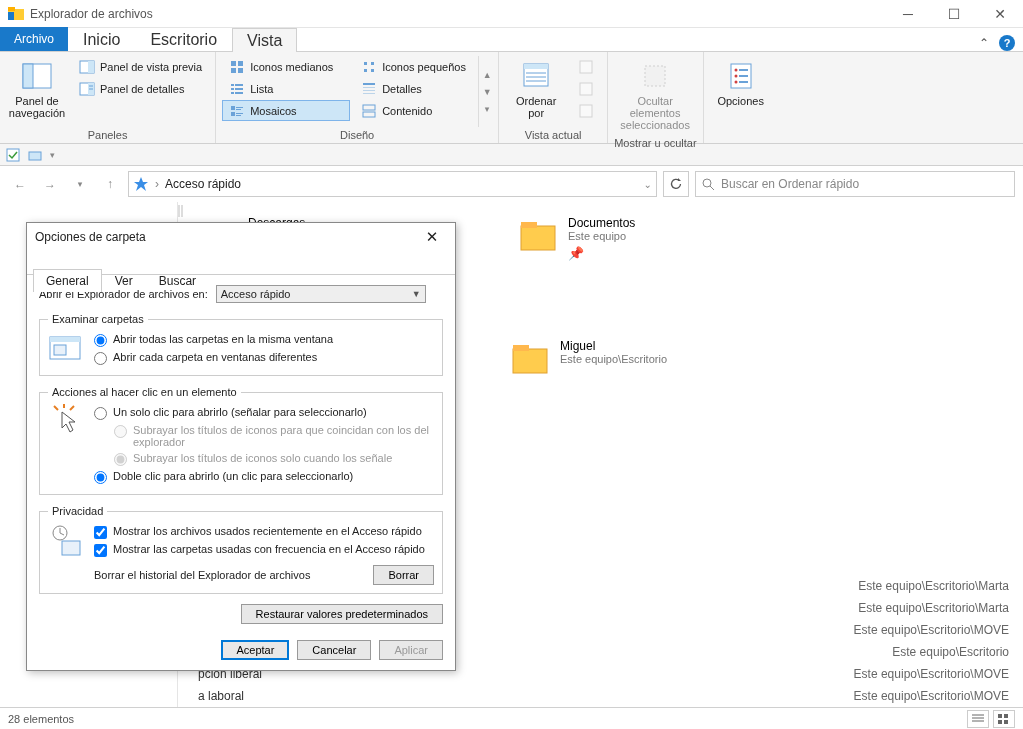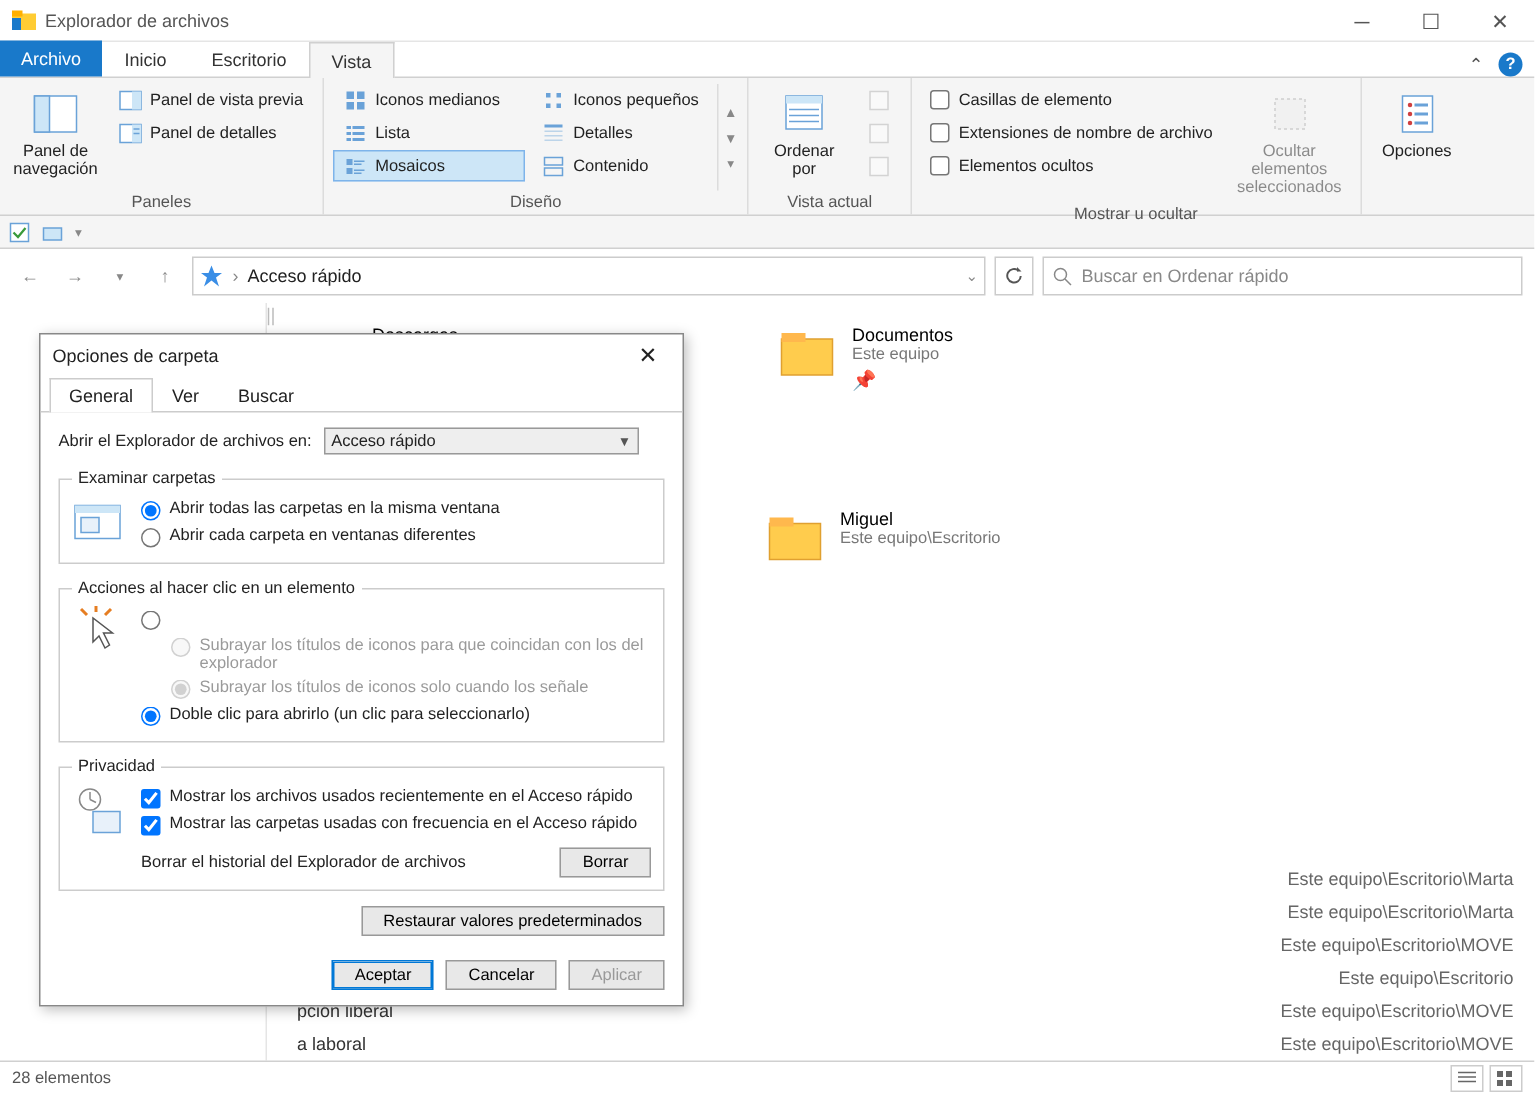--- a/index.html
+++ b/index.html
@@ -8,21 +8,21 @@
 
 .titlebar { height: 28px; display: flex; align-items: center; background: #fff; border-bottom: 1px solid #e5e5e5; }
 .titlebar .app-icon { width: 16px; height: 16px; margin: 0 6px 0 8px; display: flex; }
 .titlebar .title { flex: 1; color: #555; font-size: 12px; }
 .titlebar .winbtns { display: flex; }
 .titlebar .winbtn { width: 46px; height: 28px; display: flex; align-items: center; justify-content: center; color: #555; font-size: 14px; }
 
 
 .tabrow { height: 24px; display: flex; align-items: flex-end; background: #fff; border-bottom: 1px solid #d0d0d0; position: relative; }
 .tabrow .filetab { background: #1979ca; color: #fff; padding: 4px 14px; font-size: 12px; height: 24px; display: flex; align-items: center; }
-.tabrow .tab { padding: 4px 14px; font-size: 12px; color: #333; height: 24px; display: flex; align-items: center; border: 1px solid transparent; border-bottom: none; }
+.tabrow .tab { padding: 4px 14px; font-size: 16px; color: #333; height: 24px; display: flex; align-items: center; border: 1px solid transparent; border-bottom: none; }
 .tabrow .tab.active { border-color: #d0d0d0; background: #f5f5f5; position: relative; top: 1px; }
 .tabrow .right { margin-left: auto; display: flex; align-items: center; gap: 10px; padding-right: 8px; }
 .help-icon { width:16px; height:16px; border-radius:50%; background:#1979ca; color:#fff; display:flex; align-items:center; justify-content:center; font-size:11px; font-weight:bold; }
 
 
 .ribbon { background: #f5f5f5; border-bottom: 1px solid #d0d0d0; display: flex; height: 92px; }
 .rgroup { border-right: 1px solid #dcdcdc; padding: 4px 6px 2px 6px; display: flex; flex-direction: column; }
 .rgroup .body { flex: 1; display: flex; gap: 4px; }
 .rgroup .label { text-align: center; font-size: 11px; color: #555; padding-top: 2px; }
 .rbtn-big { width: 62px; display: flex; flex-direction: column; align-items: center; justify-content: flex-start; padding: 4px 2px; }
@@ -64,21 +64,21 @@
 
 .statusbar { position: absolute; left:0; bottom:0; right:0; height: 22px; border-top: 1px solid #d0d0d0; display:flex; align-items:center; padding: 0 8px; font-size: 11px; color:#555; background:#fff; }
 .statusbar .viewbtns { margin-left:auto; display:flex; gap:4px; }
 .viewbtn { width:22px; height:18px; border:1px solid #ccc; display:flex; align-items:center; justify-content:center; }
 
 
 .dialog { position: absolute; left: 26px; top: 222px; width: 430px; background: #fff; border: 1px solid #888; box-shadow: 2px 2px 8px rgba(0,0,0,.25); }
 .dialog .dtitle { height: 28px; display:flex; align-items:center; padding: 0 8px; font-size: 12px; }
 .dialog .dclose { margin-left:auto; width: 30px; height: 22px; display:flex; align-items:center; justify-content:center; font-size:15px; }
 .dialog .dtabs { display:flex; border-bottom: 1px solid #ccc; padding: 0 6px; }
-.dialog .dtab { padding: 4px 12px; font-size: 12px; border: 1px solid transparent; border-bottom:none; position:relative; top:1px; }
+.dialog .dtab { padding: 4px 12px; font-size: 12px; border: 1px solid transparent; border-bottom:none; position:relative; top:18px; }
 .dialog .dtab.active { border-color:#ccc; background:#fff; }
 .dialog .dbody { padding: 10px 12px 8px 12px; font-size: 11px; }
 .drow { display:flex; align-items:center; gap: 8px; margin-bottom: 10px; }
 .dsel { border:1px solid #999; background:#eee; padding: 2px 4px; width: 210px; display:flex; align-items:center; justify-content:space-between; }
 fieldset { border: 1px solid #ccc; padding: 6px 8px 8px 8px; margin-bottom: 10px; }
 fieldset legend { font-size: 11px; padding: 0 4px; }
 .radio-row, .check-row { display:flex; align-items:flex-start; gap: 6px; padding: 2px 0; }
 .radio-row input, .check-row input { margin-top: 1px; }
 .sub-radio { margin-left: 20px; color: #9a9a9a; }
 .fico-sm { width: 36px; height: 36px; flex-shrink:0; margin-right: 6px; }
@@ -281,34 +281,20 @@
               </svg>
             </span>
           </div>
       </div>
     </div>
     <div class="label">Vista actual</div>
   </div>
 
   <div class="rgroup">
     <div class="body">
-      <div class="rcol">
-        <label class="check-sm">
-            <input type="checkbox" style="">
-            <span>Casillas de elemento</span>
-          </label>
-        <label class="check-sm">
-            <input type="checkbox" style="">
-            <span>Extensiones de nombre de archivo</span>
-          </label>
-        <label class="check-sm">
-            <input type="checkbox" style="">
-            <span>Elementos ocultos</span>
-          </label>
-      </div>
       <div class="rbtn-big" style="width:82px;opacity:.5">
         <span class="icon">
             <svg viewBox="0 0 32 32">
               <rect x="6" y="6" width="20" height="20" fill="#eee" stroke="#aaa" stroke-dasharray="2"></rect>
             </svg>
           </span>
         <span class="text" style="white-space:pre-line">Ocultar elementos
 seleccionados</span>
       </div>
     </div>
@@ -567,20 +553,21 @@
             <svg viewBox="0 0 36 36">
               <path d="M14 8 L14 24 L18 20 L22 28 L25 26 L21 18 L27 18 Z" fill="#fff" stroke="#555"></path>
               <line x1="10" y1="6" x2="6" y2="2" stroke="#e67e22" stroke-width="2"></line>
               <line x1="16" y1="4" x2="16" y2="0" stroke="#e67e22" stroke-width="2"></line>
               <line x1="22" y1="6" x2="26" y2="2" stroke="#e67e22" stroke-width="2"></line>
             </svg>
           </div>
         <div style="flex:1">
           <label class="radio-row">
               <input type="radio" name="cl" style="">
+              <span>Un solo clic para abrirlo (señalar para seleccionarlo)</span>
             </label>
           <label class="radio-row sub-radio">
               <input type="radio" name="ul" disabled="" style="">
               <span>Subrayar los títulos de iconos para que coincidan con los del explorador</span>
             </label>
           <label class="radio-row sub-radio">
               <input type="radio" name="ul" disabled="" checked="" style="">
               <span>Subrayar los títulos de iconos solo cuando los señale</span>
             </label>
           <label class="radio-row">

